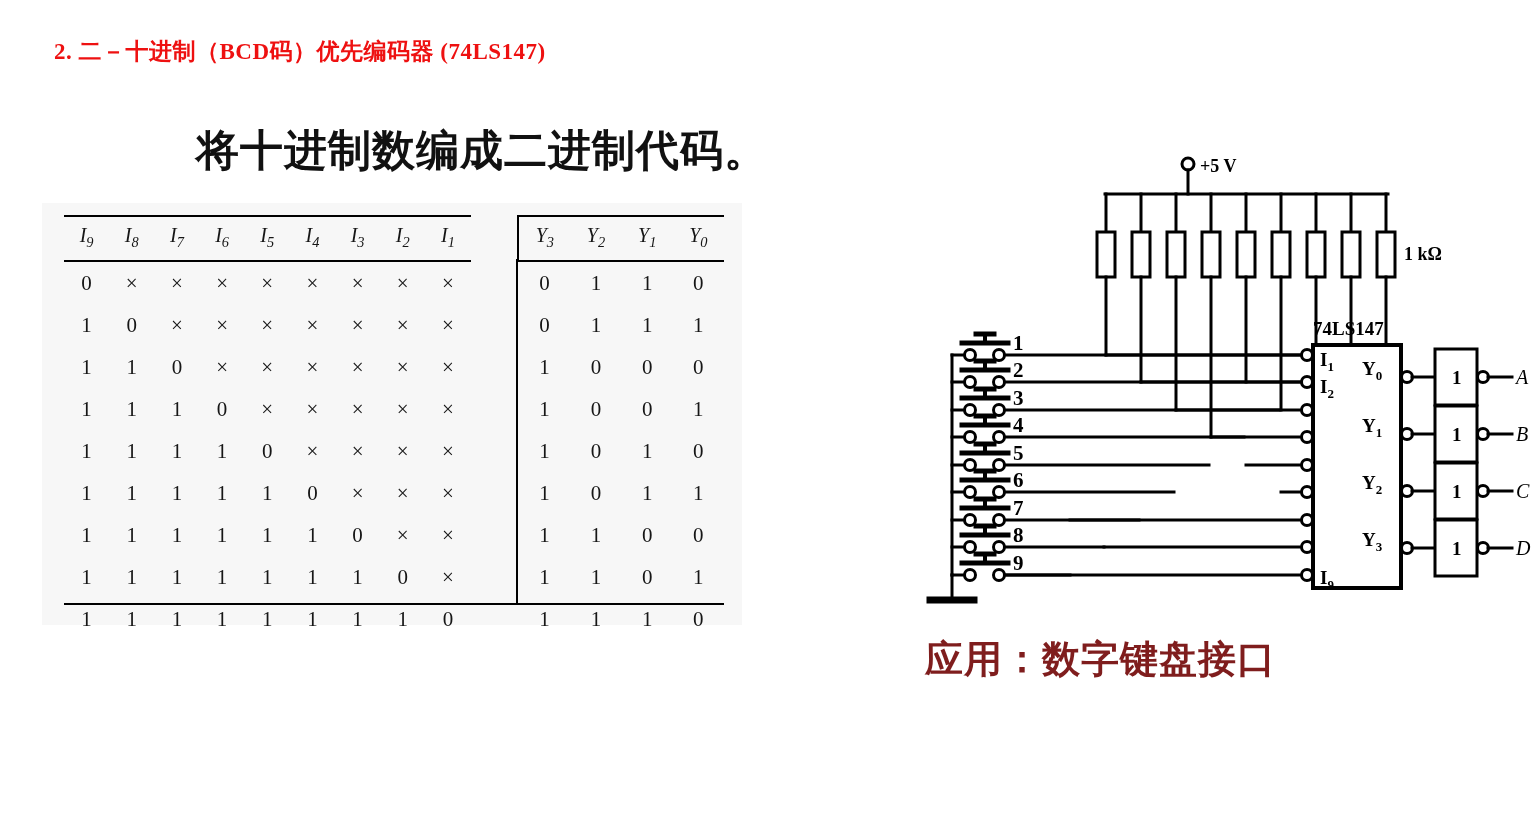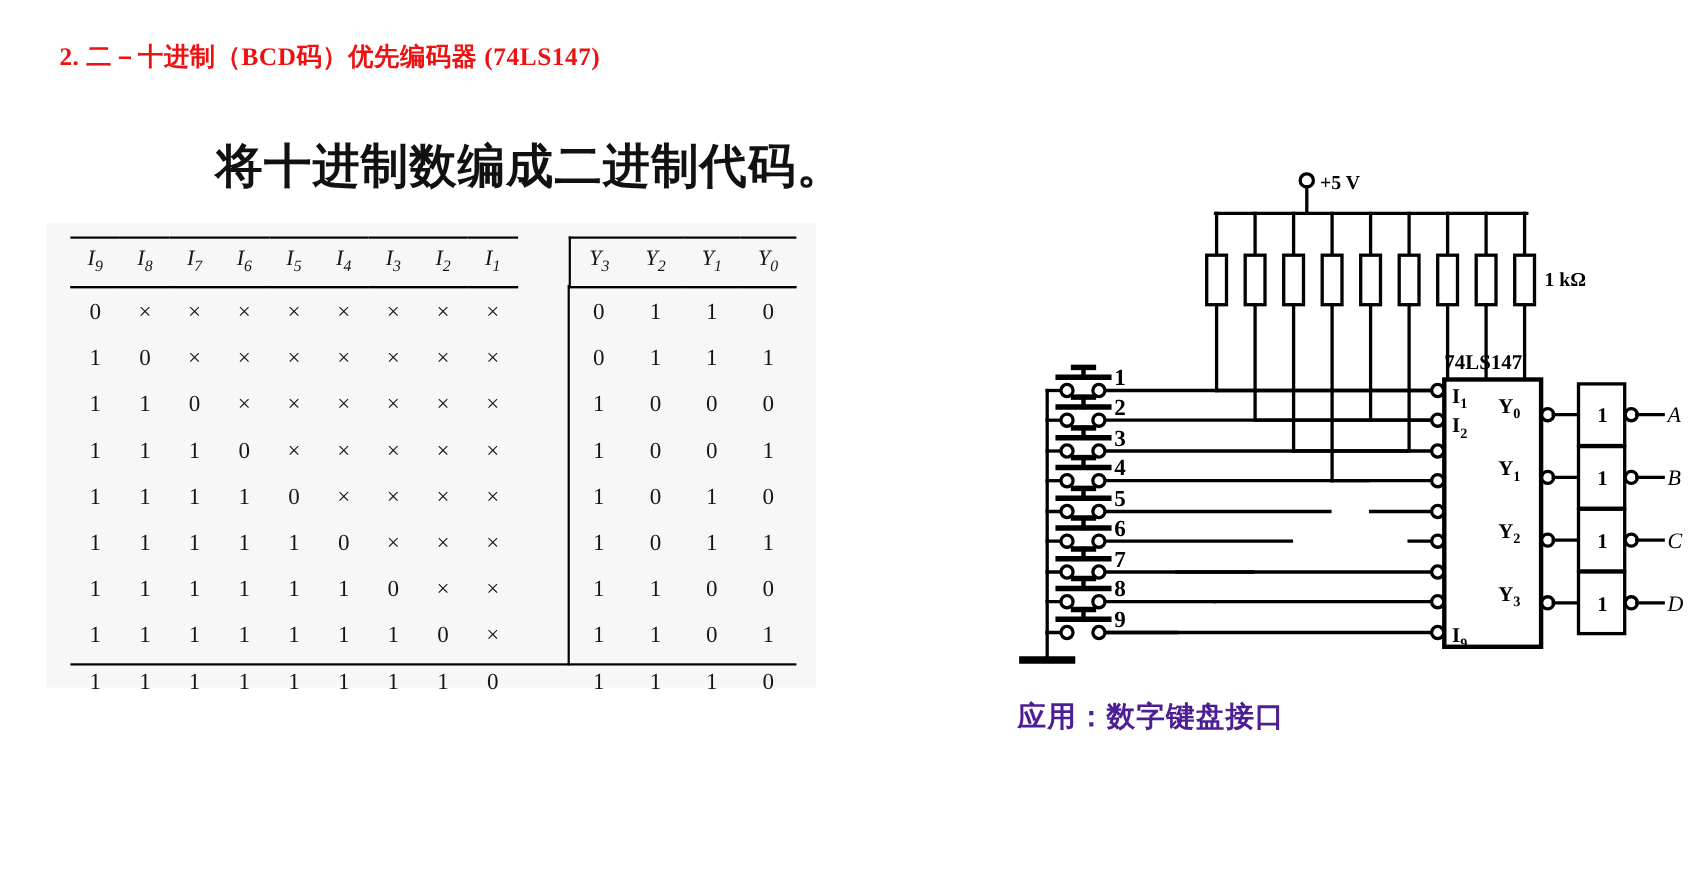--- a/index.html
+++ b/index.html
@@ -110,23 +110,23 @@
     width: 635px;
     height: 490px;
   }
   #circuit-svg { display: block; }
 
   #app-note {
     position: absolute;
     left: 925px;
     top: 634px;
     font-family: Liberation Mono, monospace;
-    font-size: 26px;
+    font-size: 38px;
     font-weight: bold;
-    color: #4c1d95;
+    color: #7f1d1d;
     white-space: nowrap;
     letter-spacing: 1px;
   }
 </style>
 </head>
 <body>
 
 <div id="slide-title">2. 二－十进制（BCD码）优先编码器 (74LS147)</div>
 <div id="slide-subtitle">将十进制数编成二进制代码。</div>
 

